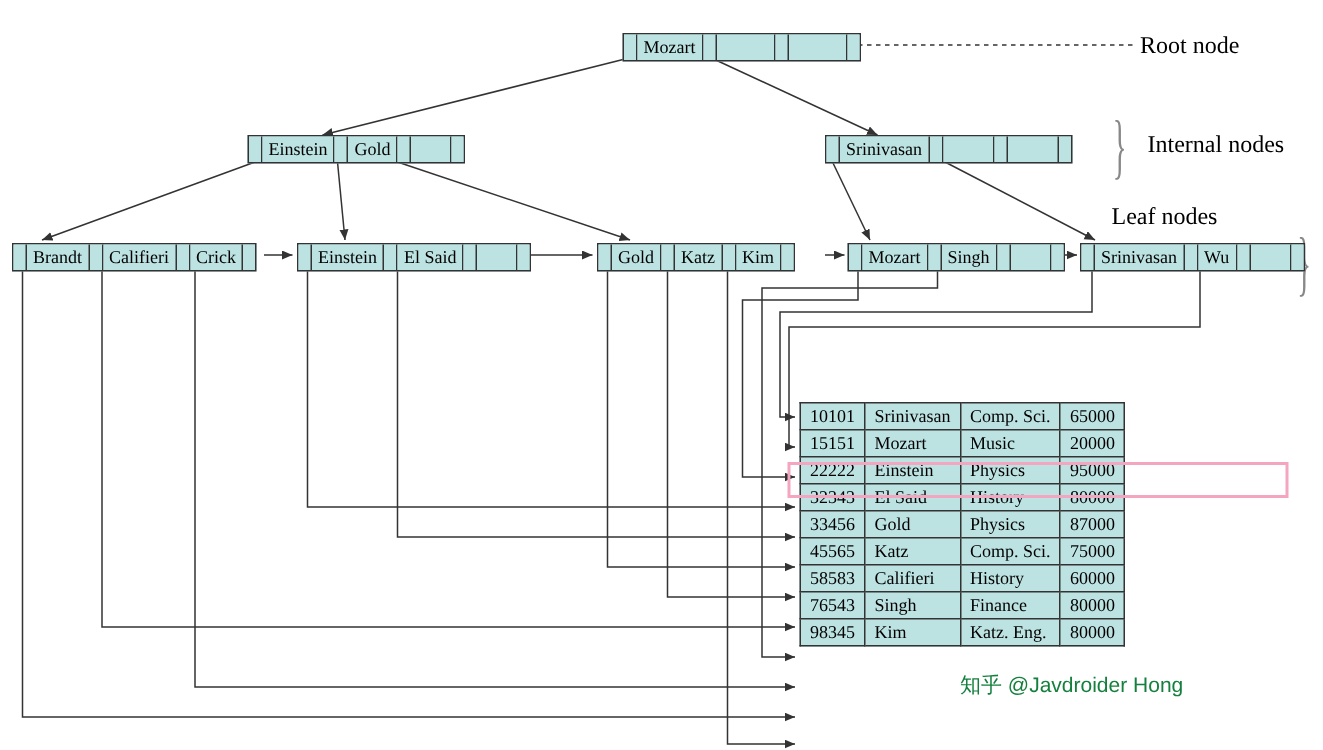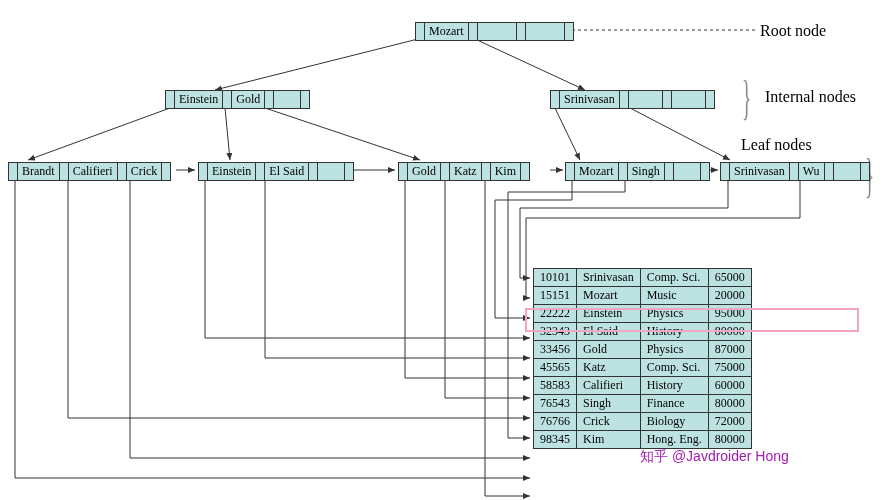--- a/index.html
+++ b/index.html
@@ -62,21 +62,21 @@
     position: absolute;
     font-size: 48px;
     color: #888;
     font-family: serif;
     user-select: none;
     transform: scaleX(0.4);
   }
   .watermark {
     position: absolute;
     font-size: 14px;
-    color: #a21caf;
+    color: #15803d;
     font-family: sans-serif;
   }
 </style>
 </head>
 <body>
 
 <svg width="882" height="500">
   <defs>
     <marker id="arrow" markerWidth="8" markerHeight="8" refX="7" refY="3" orient="auto">
       <path d="M0,0 L7,3 L0,6 Z" fill="#333"></path>
@@ -259,29 +259,23 @@
         <td>History</td>
         <td>60000</td>
       </tr>
       <tr>
         <td>76543</td>
         <td>Singh</td>
         <td>Finance</td>
         <td>80000</td>
       </tr>
       <tr>
-        <td>76766</td>
-        <td>Crick</td>
-        <td>Biology</td>
-        <td>72000</td>
-      </tr>
-      <tr>
         <td>98345</td>
         <td>Kim</td>
-        <td>Hong. Eng.</td>
+        <td>Katz. Eng.</td>
         <td>80000</td>
       </tr>
     </tbody>
 </table>
 
 <div class="highlight-row" style="left:525px;top:308px;width:330px;height:20px;"></div>
 
 <div class="watermark" style="left:640px;top:448px;">知乎 @Javdroider Hong</div>
 
 </body></html>

